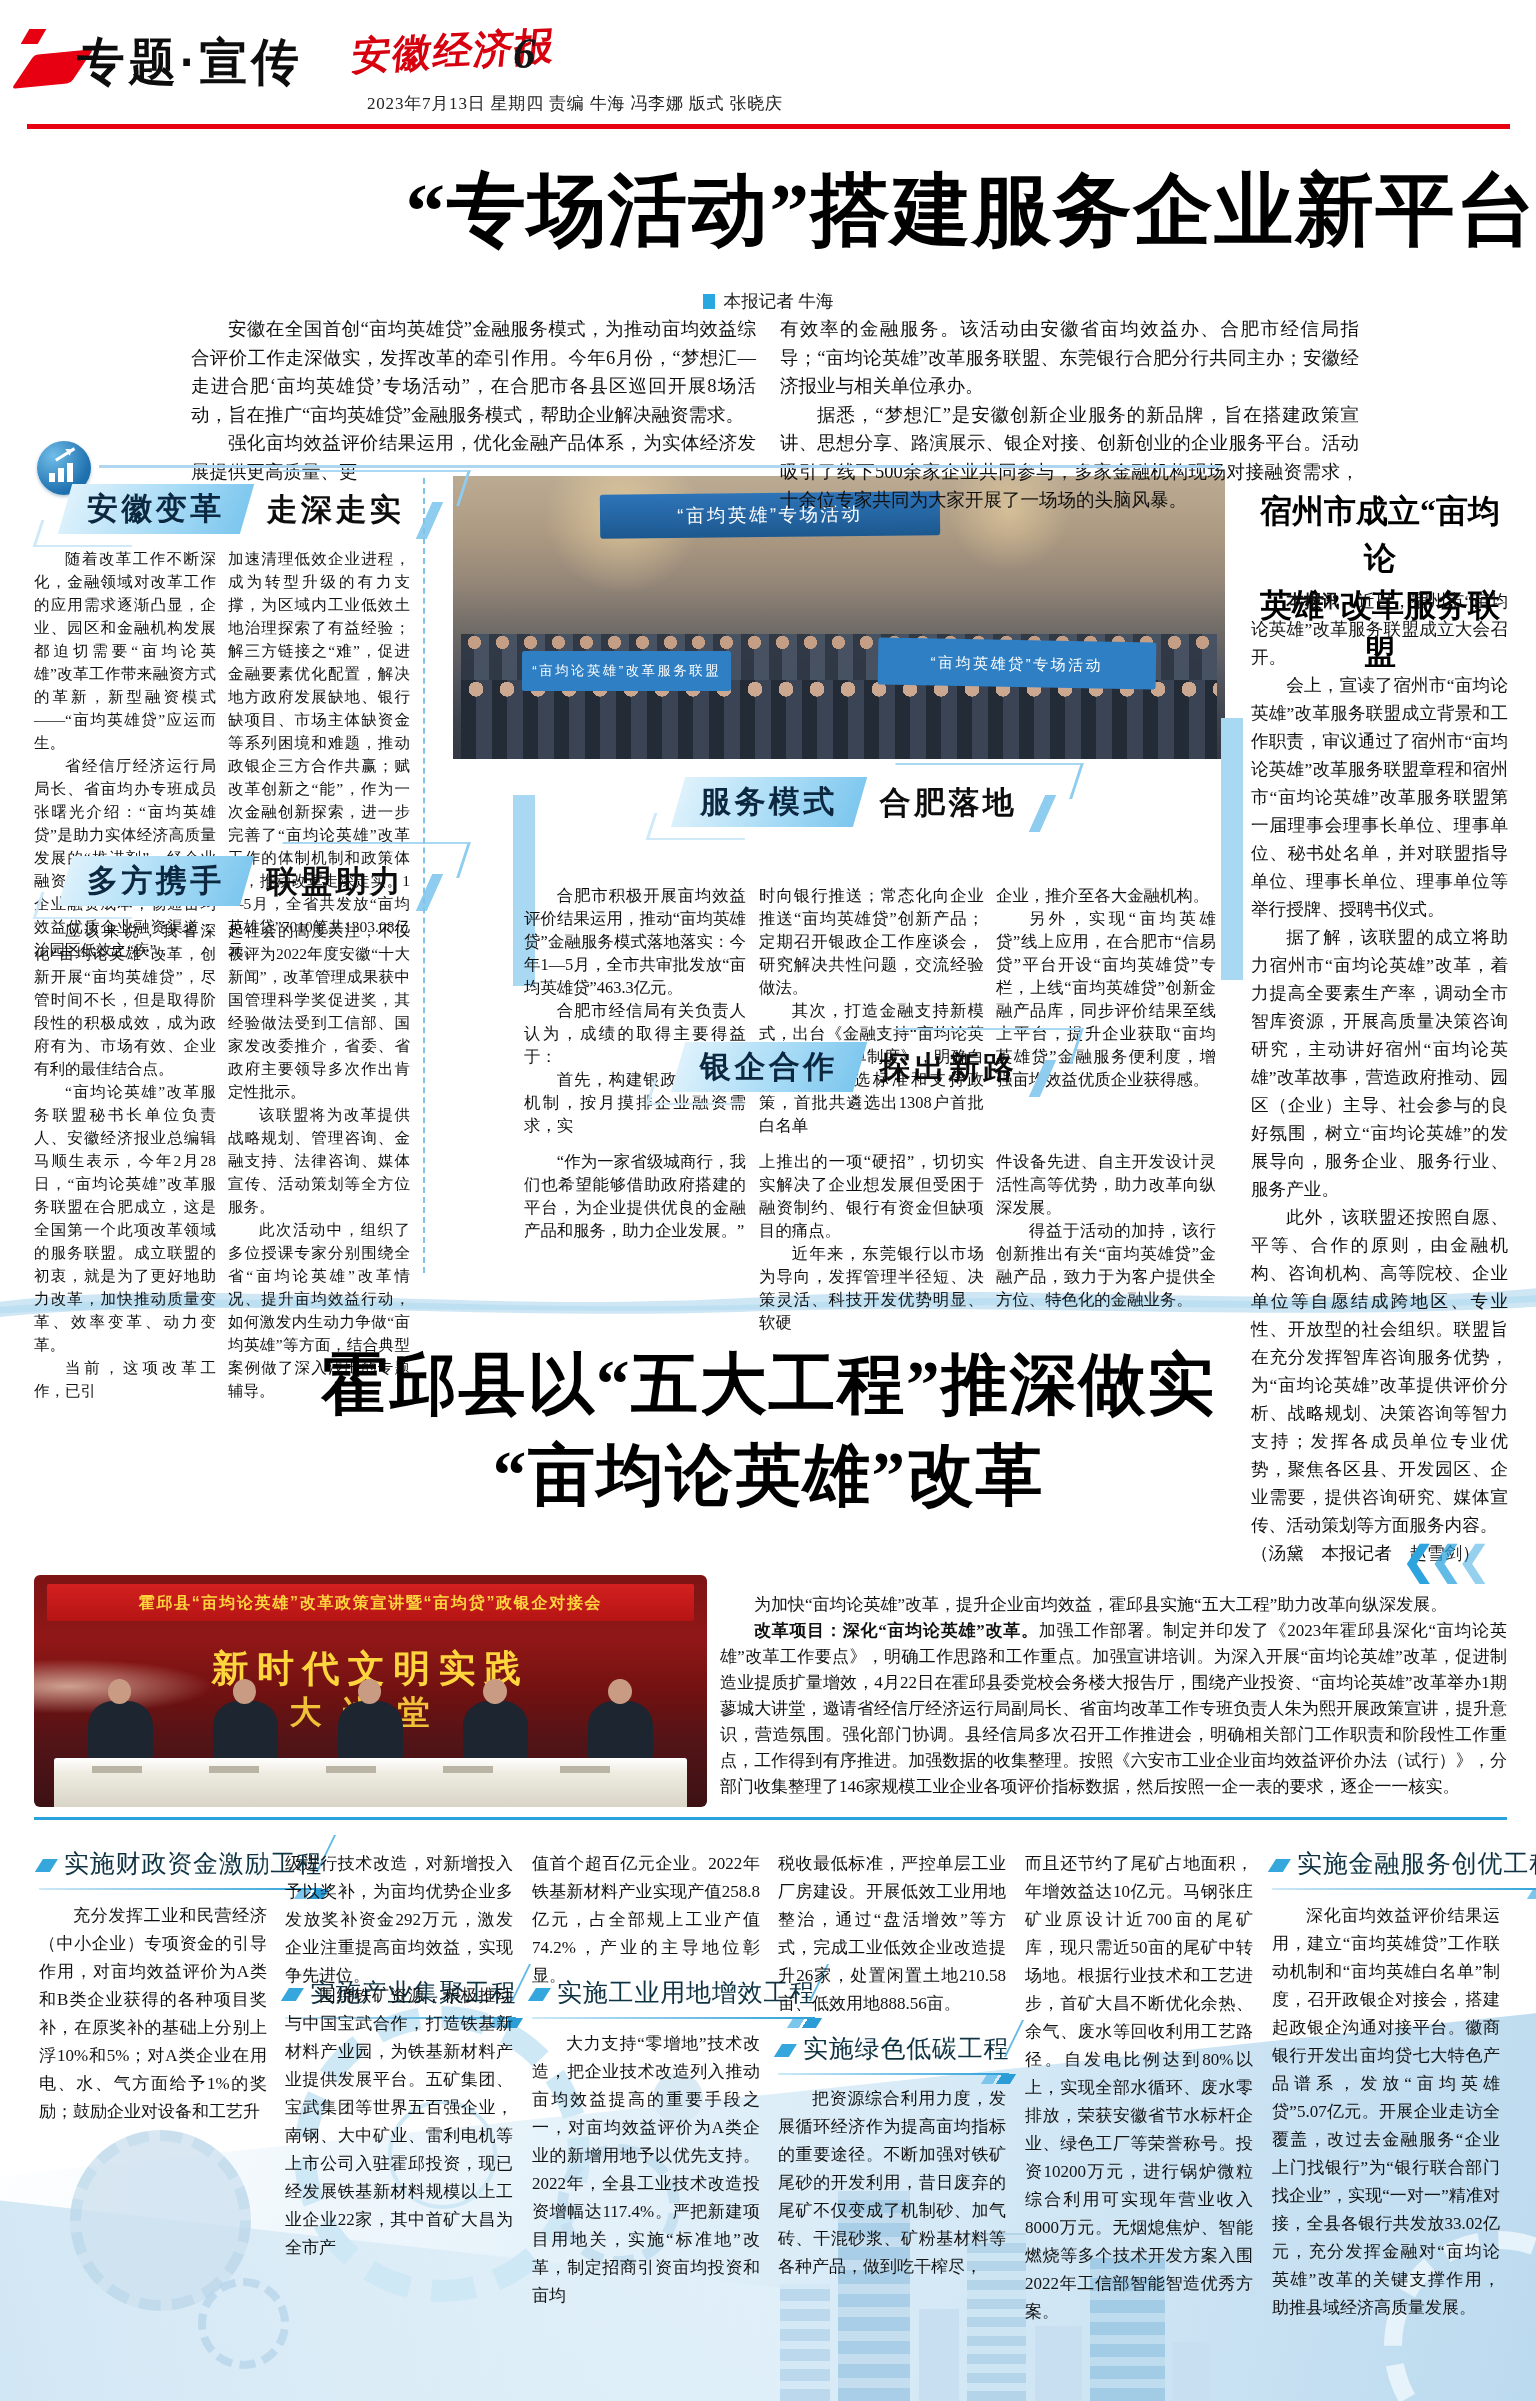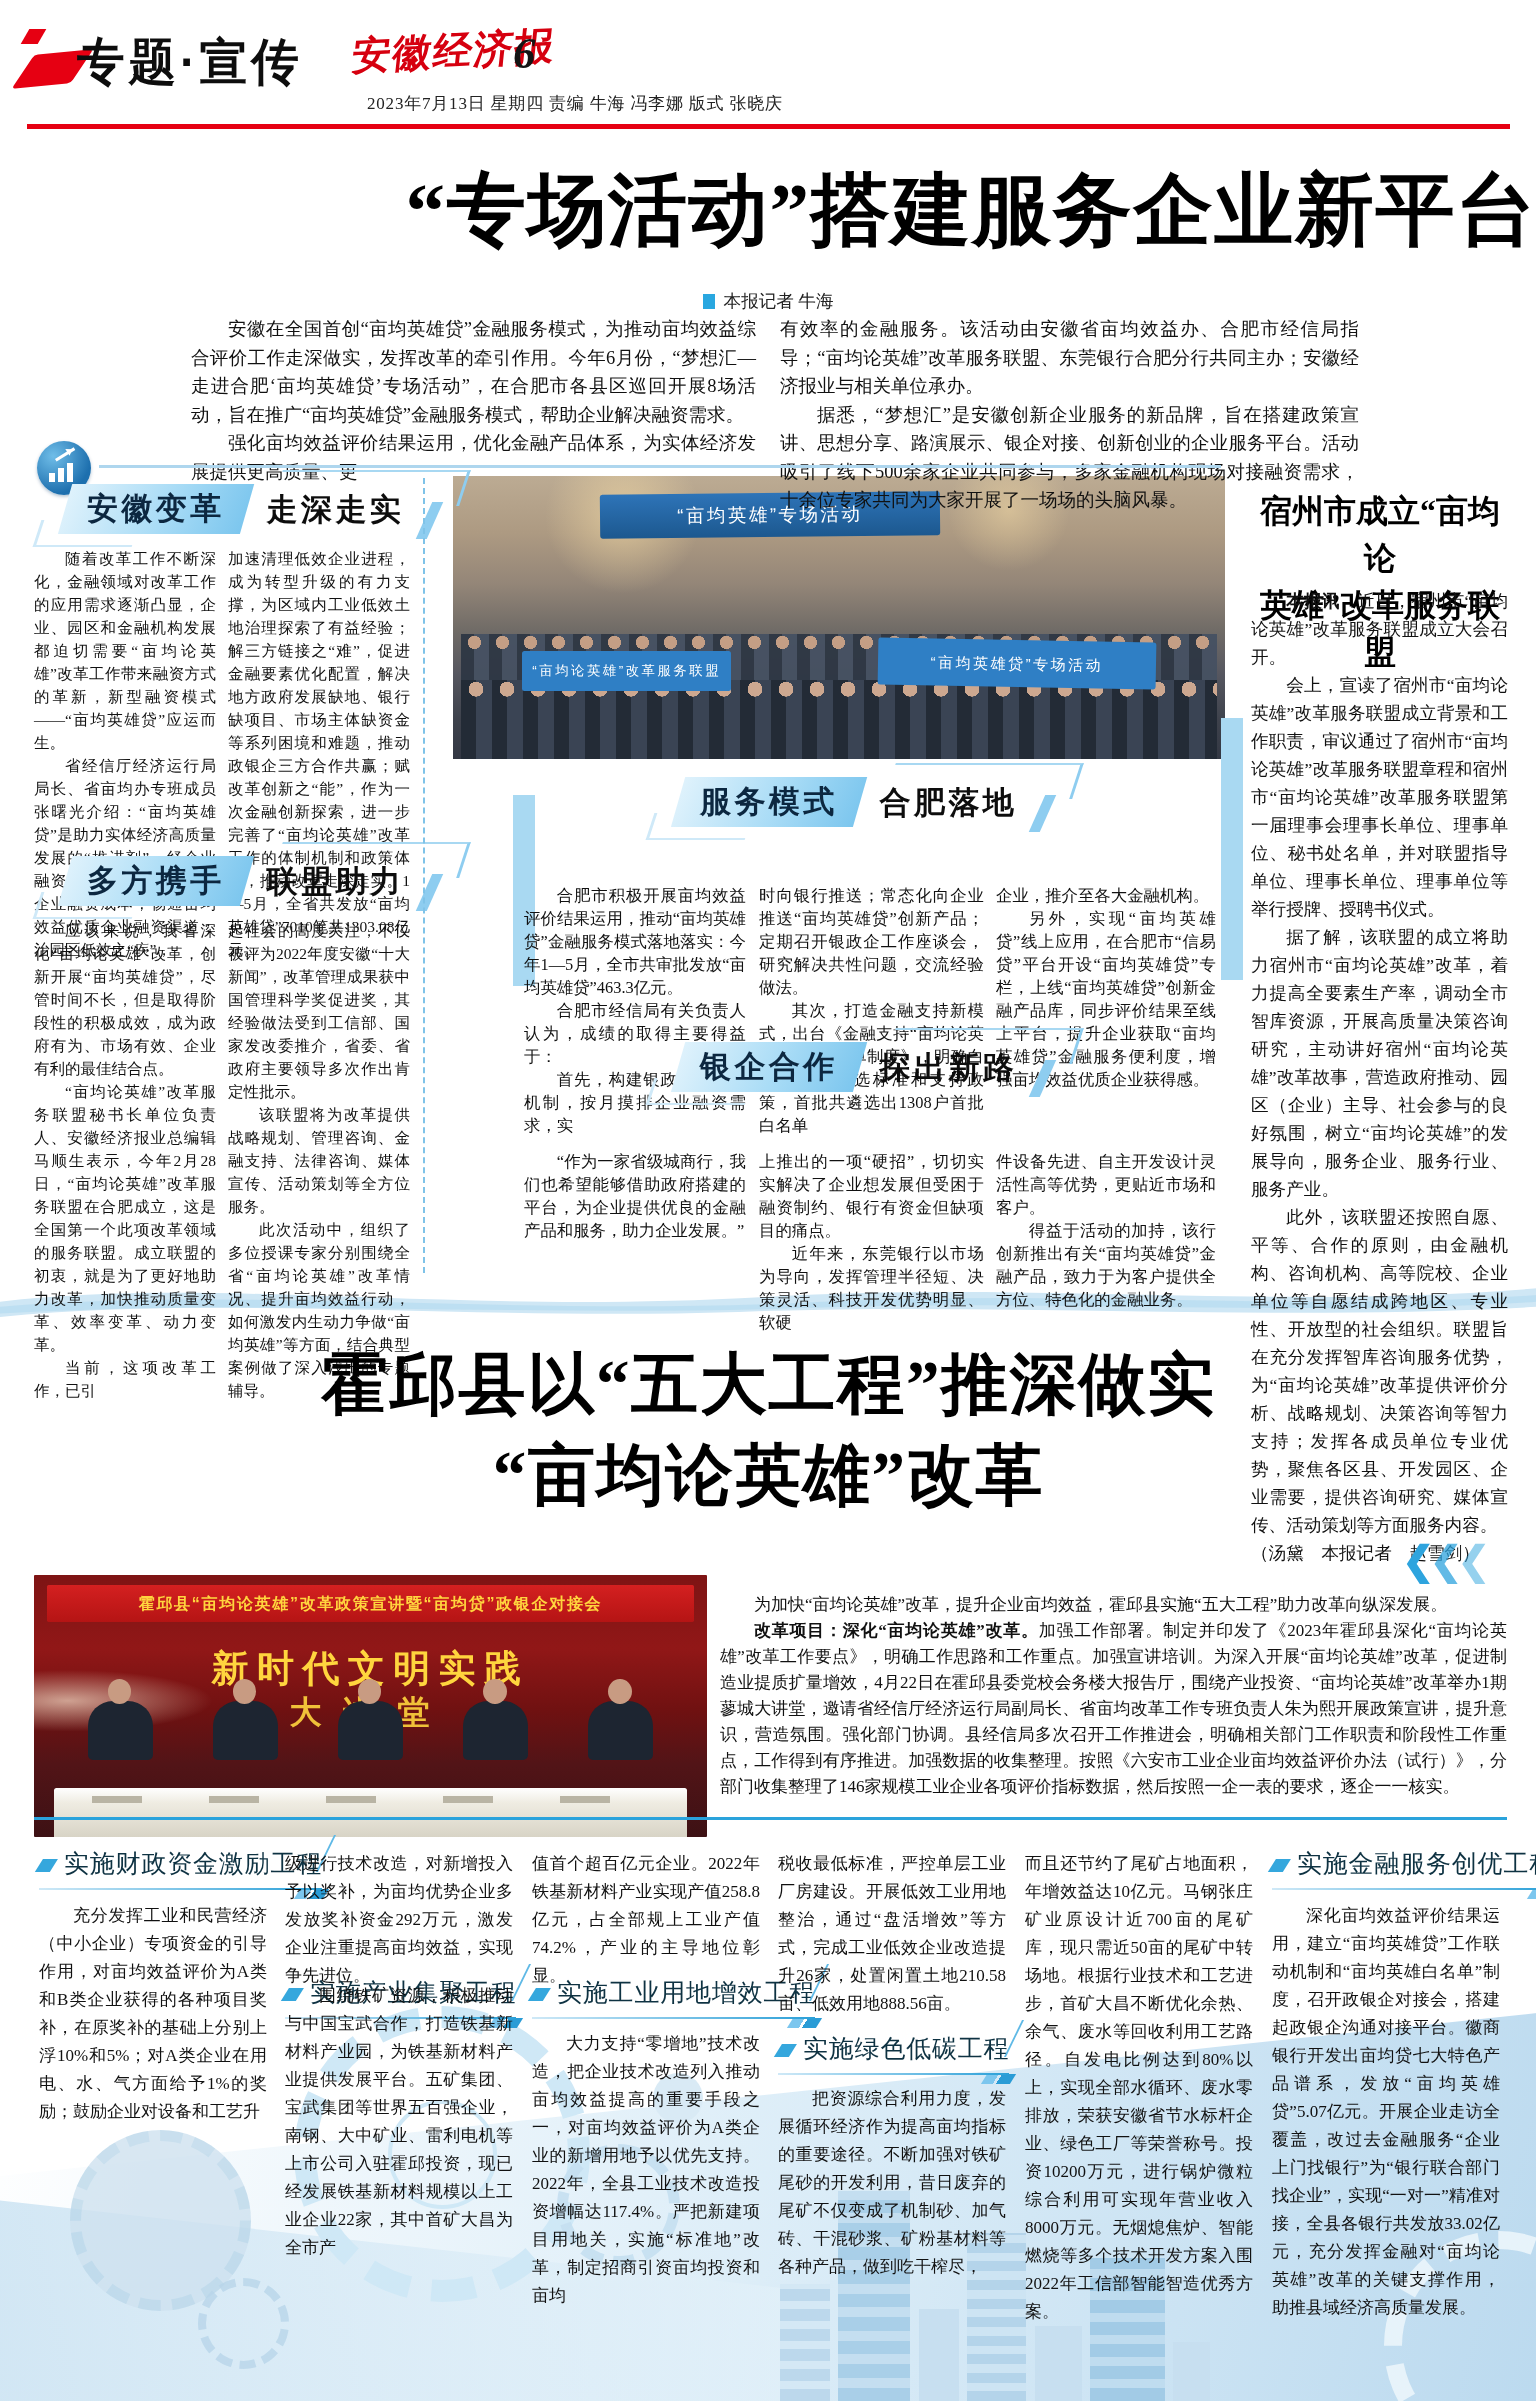--- a/index.html
+++ b/index.html
@@ -77,21 +77,21 @@
   .sz-body{left:1251px;top:587px;width:257px;font-size:17.6px;line-height:28px;}
   .sz-body p{margin:0;text-indent:2em;text-align:justify;}
   .sz-credit{text-align:right;text-indent:0 !important;}
   
   .waveband{left:0;top:1273px;width:1537px;height:44px;z-index:0;}
   
   .headline2{left:0;top:1339px;width:1537px;text-align:center;font-weight:900;color:#000;font-size:67px;line-height:91px;letter-spacing:1.7px;}
   .chevrons{left:1402px;top:1538px;font-size:39px;font-weight:900;color:#2ea4de;letter-spacing:-5px;}
   .chevrons span:nth-child(2){opacity:.75;} .chevrons span:nth-child(3){opacity:.5;}
   
-  .photo2{left:34px;top:1575px;width:673px;height:262px;overflow:hidden;border-radius:1px;z-index:1;
+  .photo2{left:34px;top:1575px;width:673px;height:232px;overflow:hidden;border-radius:6px;z-index:1;
     background:
       radial-gradient(ellipse at 5% 48%, rgba(255,238,214,.65), transparent 16%),
       linear-gradient(180deg,#7e1414 0%,#911717 28%,#6f1111 52%,#521417 72%,#3d1114 100%);}
   .p2banner{position:absolute;left:2%;top:4%;width:96%;height:37px;line-height:37px;text-align:center;
     background:linear-gradient(180deg,#d42020,#b51414);color:#ffd53e;font-weight:bold;font-size:16px;letter-spacing:1.7px;
     font-family:"Liberation Sans","DejaVu Sans",sans-serif;border-radius:1.7px;}
   .p2t1{position:absolute;left:20%;top:69px;width:60%;text-align:center;color:#ffd53e;font-weight:900;font-size:37px;letter-spacing:8.4px;}
   .p2t2{position:absolute;left:30%;top:116px;width:40%;text-align:center;color:#ffd53e;font-weight:900;font-size:32px;letter-spacing:22px;opacity:.9;}
   .p2people{position:absolute;left:8%;top:126px;width:84%;display:flex;justify-content:space-between;}
   .p2person{position:relative;width:65px;height:59px;background:#1d2531;border-radius:25px 25px 5px 5px;}
@@ -265,21 +265,21 @@
   <div class="sh-slash"></div>
 </div>
 <div class="abs col mcol text-layer" style="left:524px;top:1106px;width:222px;">
     <p>“作为一家省级城商行，我们也希望能够借助政府搭建的平台，为企业提供优良的金融产品和服务，助力企业发展。”</p>
   </div>
 <div class="abs col mcol text-layer" style="left:759px;top:1106px;width:225px;">
     <p class="cont">上推出的一项“硬招”，切切实实解决了企业想发展但受困于融资制约、银行有资金但缺项目的痛点。</p>
     <p>近年来，东莞银行以市场为导向，发挥管理半径短、决策灵活、科技开发优势明显、软硬</p>
   </div>
 <div class="abs col mcol text-layer" style="left:996px;top:1106px;width:220px;">
-    <p class="cont">件设备先进、自主开发设计灵活性高等优势，更贴近市场和客户。</p>
+    <p class="cont">件设备先进、自主开发设计灵活性高等优势，助力改革向纵深发展。</p>
     <p>得益于活动的加持，该行创新推出有关“亩均英雄贷”金融产品，致力于为客户提供全方位、特色化的金融业务。</p>
   </div>
 
 <div class="abs sz-title text-layer">
   <div>宿州市成立“亩均论</div>
   <div>英雄”改革服务联盟</div>
 </div>
 <div class="abs sz-body col text-layer">
   <p><b>本报讯</b><span>　近日，宿州市“亩均论英雄”改革服务联盟成立大会召开。</span></p>
   <span><p>会上，宣读了宿州市“亩均论英雄”改革服务联盟成立背景和工作职责，审议通过了宿州市“亩均论英雄”改革服务联盟章程和宿州市“亩均论英雄”改革服务联盟第一届理事会理事长单位、理事单位、秘书处名单，并对联盟指导单位、理事长单位、理事单位等举行授牌、授聘书仪式。</p><p>据了解，该联盟的成立将助力宿州市“亩均论英雄”改革，着力提高全要素生产率，调动全市智库资源，开展高质量决策咨询研究，主动讲好宿州“亩均论英雄”改革故事，营造政府推动、园区（企业）主导、社会参与的良好氛围，树立“亩均论英雄”的发展导向，服务企业、服务行业、服务产业。</p><p>此外，该联盟还按照自愿、平等、合作的原则，由金融机构、咨询机构、高等院校、企业单位等自愿结成跨地区、专业性、开放型的社会组织。联盟旨在充分发挥智库咨询服务优势，为“亩均论英雄”改革提供评价分析、战略规划、决策咨询等智力支持；发挥各成员单位专业优势，聚焦各区县、开发园区、企业需要，提供咨询研究、媒体宣传、活动策划等方面服务内容。</p></span>

